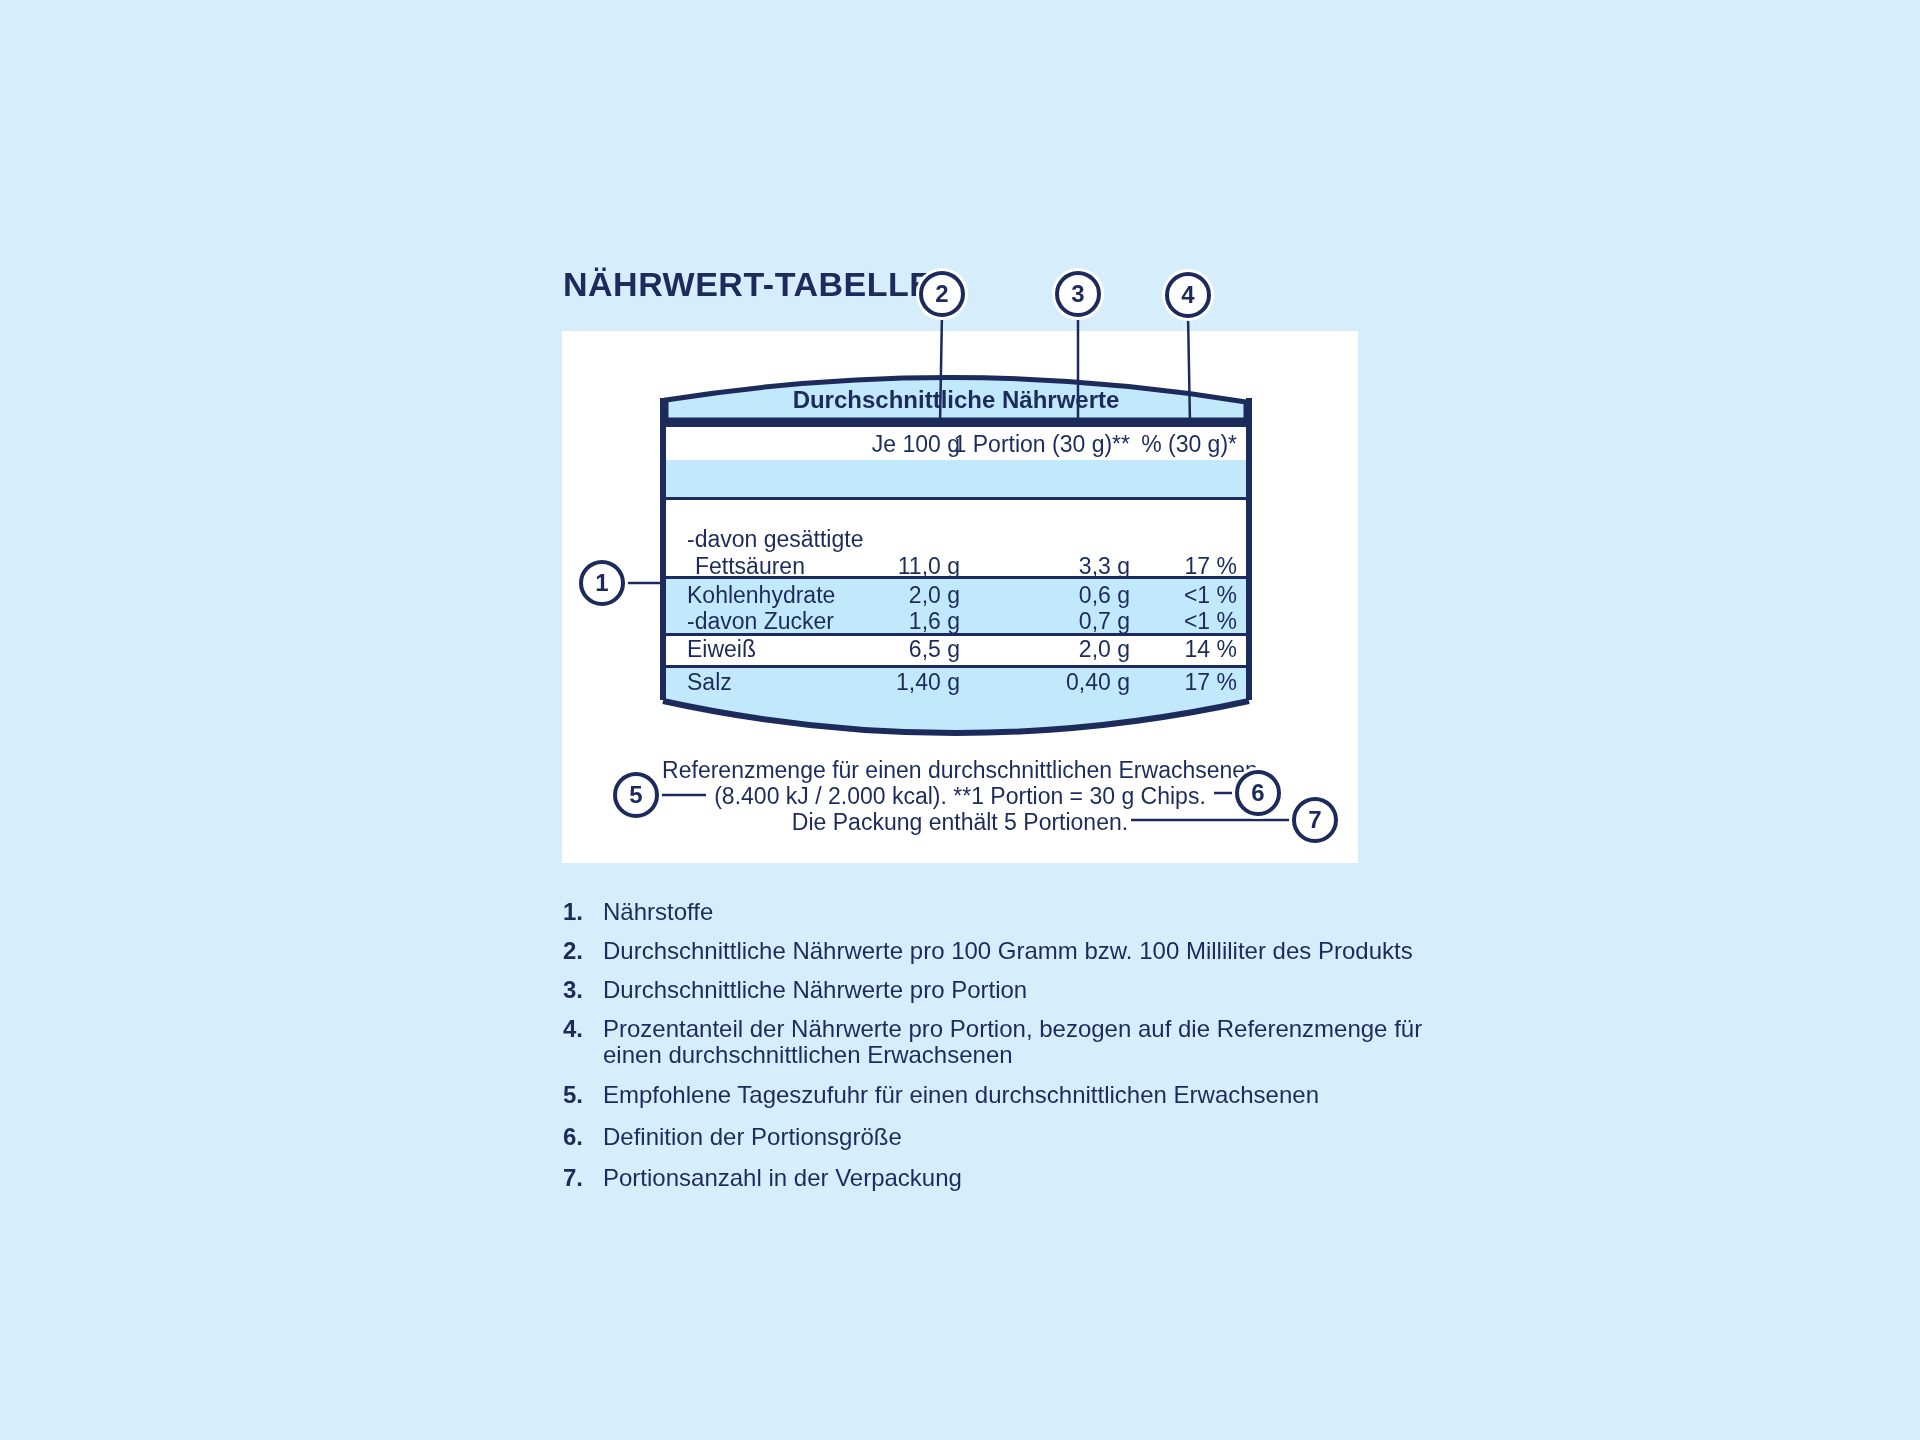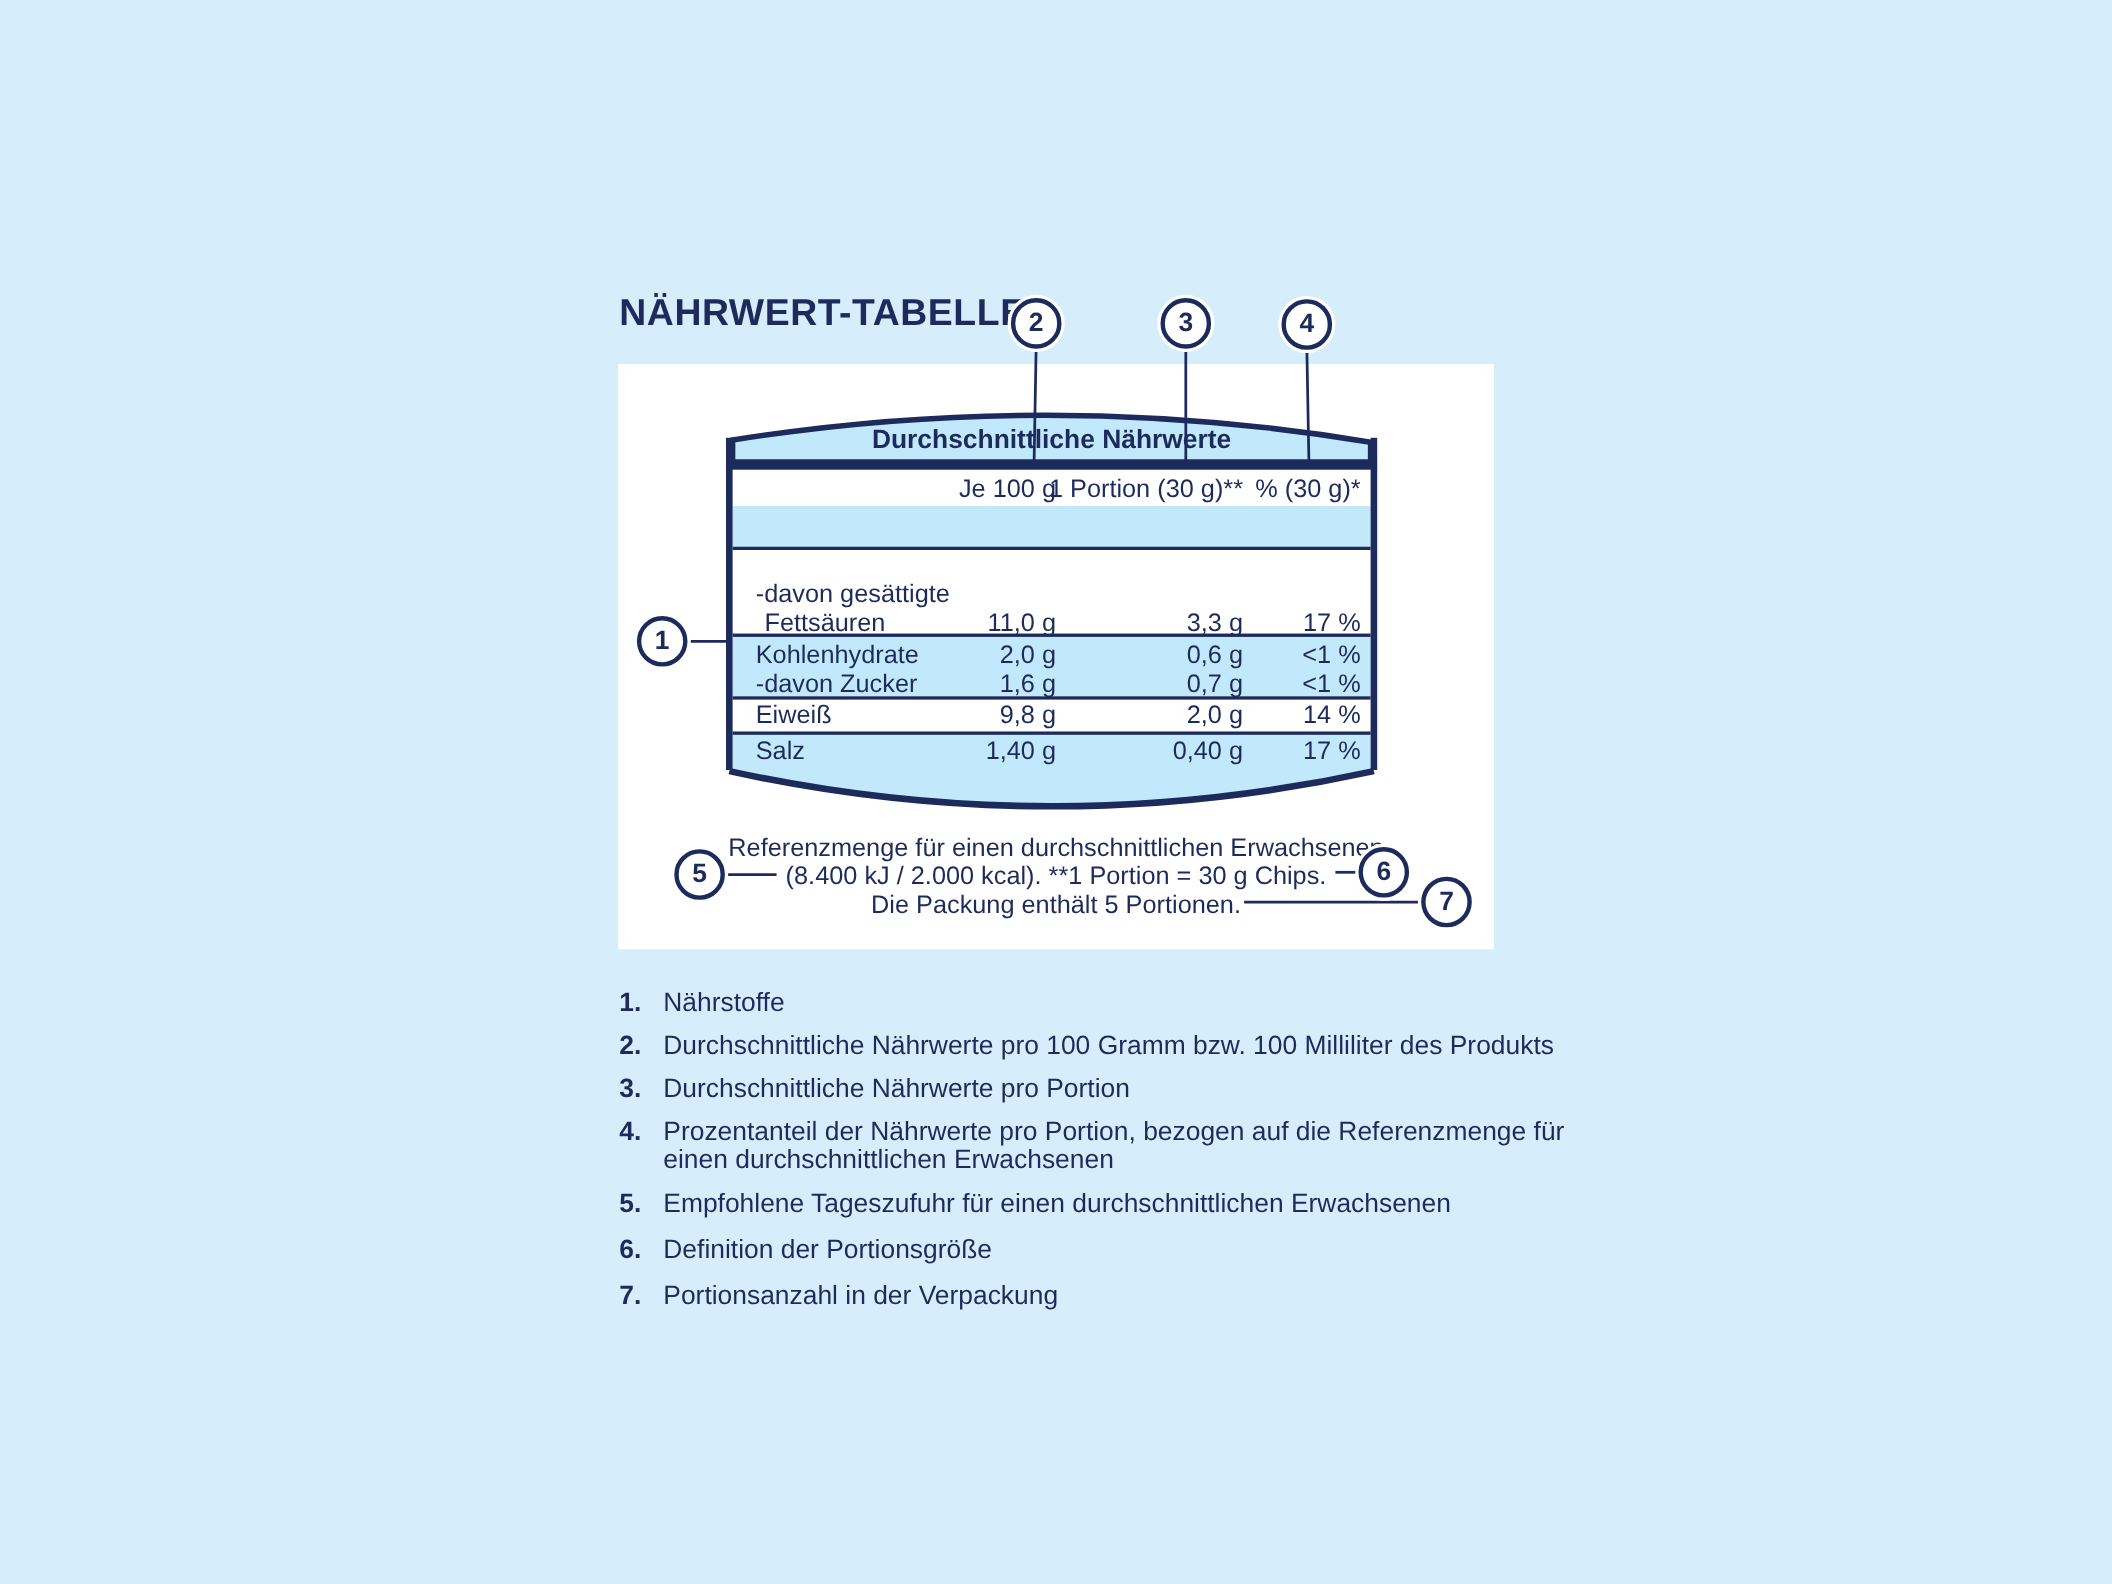--- a/index.html
+++ b/index.html
@@ -100,21 +100,21 @@
     </div>
     <div class="t-row" style="top:234px;height:26px;line-height:26px;">
       <span class="c-label">-davon Zucker</span>
       <span class="c-v1">1,6 g</span>
       <span class="c-v2">0,7 g</span>
       <span class="c-v3">&lt;1 %</span>
     </div>
 
     <div class="t-row" style="top:259px;height:32px;line-height:32px;">
       <span class="c-label">Eiweiß</span>
-      <span class="c-v1">9,8 g</span>
+      <span class="c-v1">6,5 g</span>
       <span class="c-v2">2,0 g</span>
       <span class="c-v3">14 %</span>
     </div>
 
     <div class="t-row" style="top:291px;height:34px;line-height:34px;">
       <span class="c-label">Salz</span>
       <span class="c-v1">1,40 g</span>
       <span class="c-v2">0,40 g</span>
       <span class="c-v3">17 %</span>
     </div>

